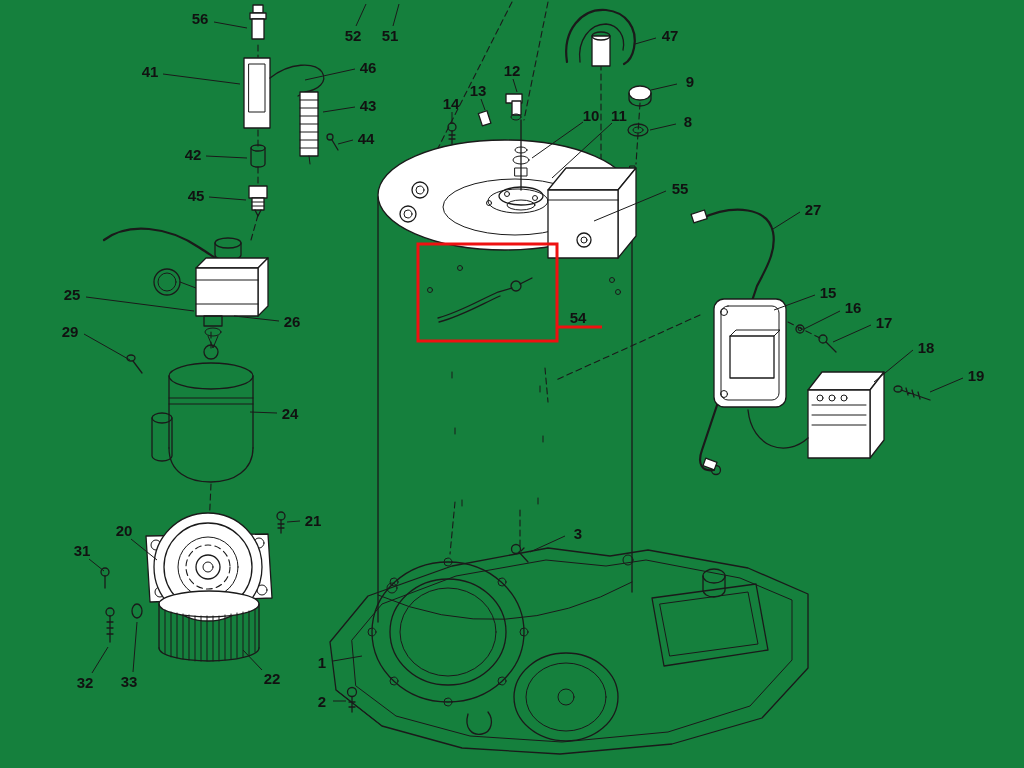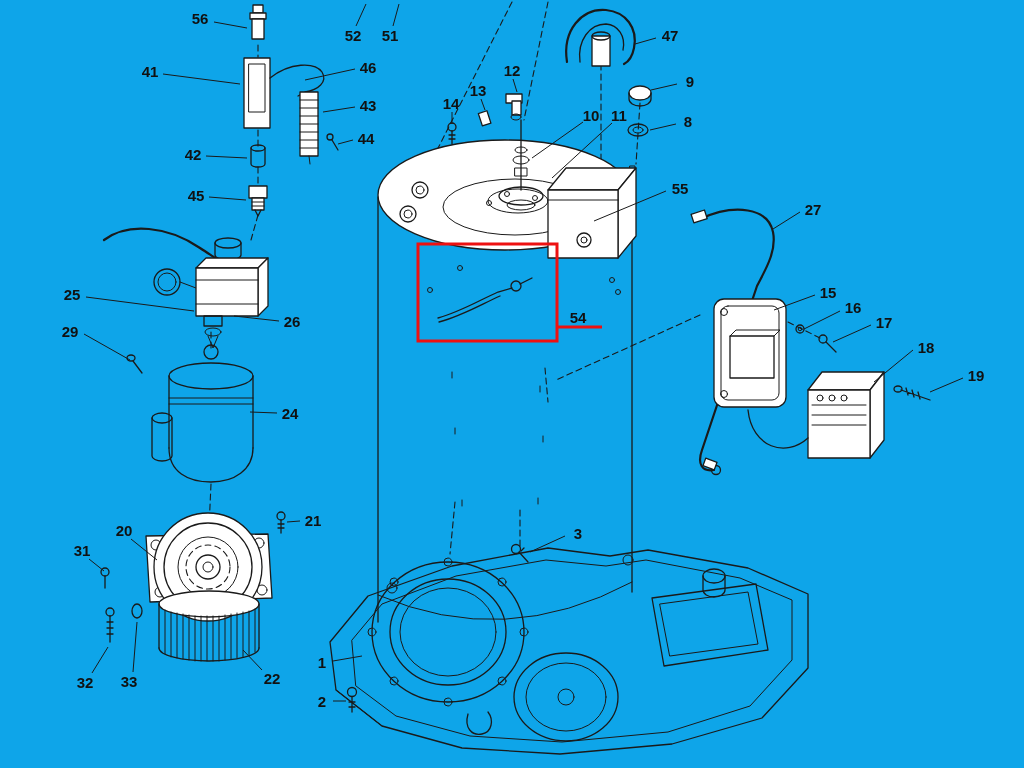--- a/index.html
+++ b/index.html
@@ -1,16 +1,16 @@
 <!DOCTYPE html>
 <html><head>
 <meta charset="utf-8">
 <style>
   html,body{margin:0;padding:0;background:#fff;}
-  #stage{position:relative;width:1024px;height:768px;background:#0ea5e9;overflow:hidden;
+  #stage{position:relative;width:1024px;height:768px;background:#15803d;overflow:hidden;
          font-family:"Liberation Sans", sans-serif;}
   svg{position:absolute;left:0;top:0;}
   .ln{fill:none;stroke:#1a1a1a;stroke-width:1.3;stroke-linecap:round;stroke-linejoin:round;}
   .thin{stroke-width:1;}
   .thick{stroke-width:2.2;}
   .dash{stroke-dasharray:6 4;stroke-width:1.1;}
   .wfill{fill:#fff;stroke:#1a1a1a;stroke-width:1.3;stroke-linejoin:round;}
   .leader{stroke:#1a1a1a;stroke-width:1;fill:none;}
   .part-num{font:bold 15px "Liberation Sans", sans-serif;fill:#111;
             text-anchor:middle;dominant-baseline:central;}

